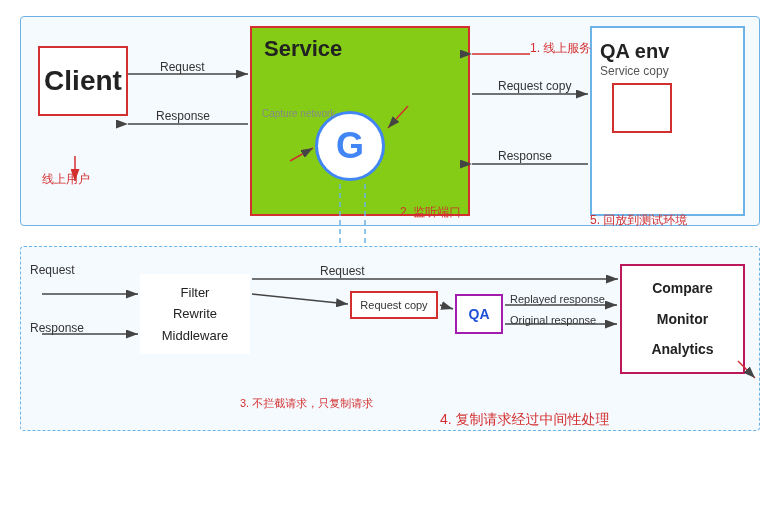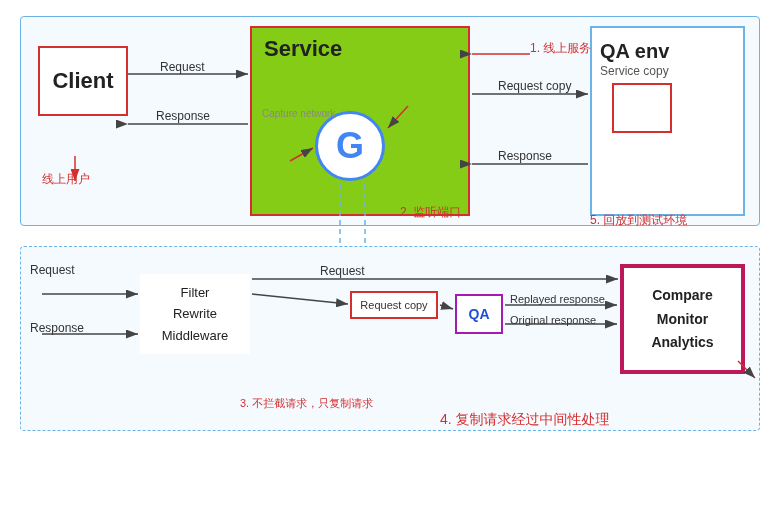--- a/index.html
+++ b/index.html
@@ -60,21 +60,21 @@
       left: 18px;
       width: 90px;
       height: 70px;
       border: 2px solid #d32f2f;
       background: #fff;
       display: flex;
       align-items: center;
       justify-content: center;
     }
     .client-label {
-      font-size: 22px;
+      font-size: 28px;
       font-weight: bold;
       color: #222;
     }
 
     
     .service-box {
       position: absolute;
       top: 10px;
       left: 230px;
       width: 220px;
@@ -221,27 +221,27 @@
       color: #333;
     }
 
     
     .cma-box {
       position: absolute;
       top: 248px;
       left: 600px;
       width: 125px;
       height: 110px;
-      border: 4px solid #be185d;
+      border: 2px solid #be185d;
       background: #fff;
       display: flex;
       flex-direction: column;
       align-items: center;
       justify-content: center;
-      gap: 1px;
+      gap: 8px;
     }
     .cma-label {
       font-size: 14px;
       font-weight: bold;
       color: #222;
       line-height: 1.6;
       text-align: center;
     }
   </style>
 </head>

